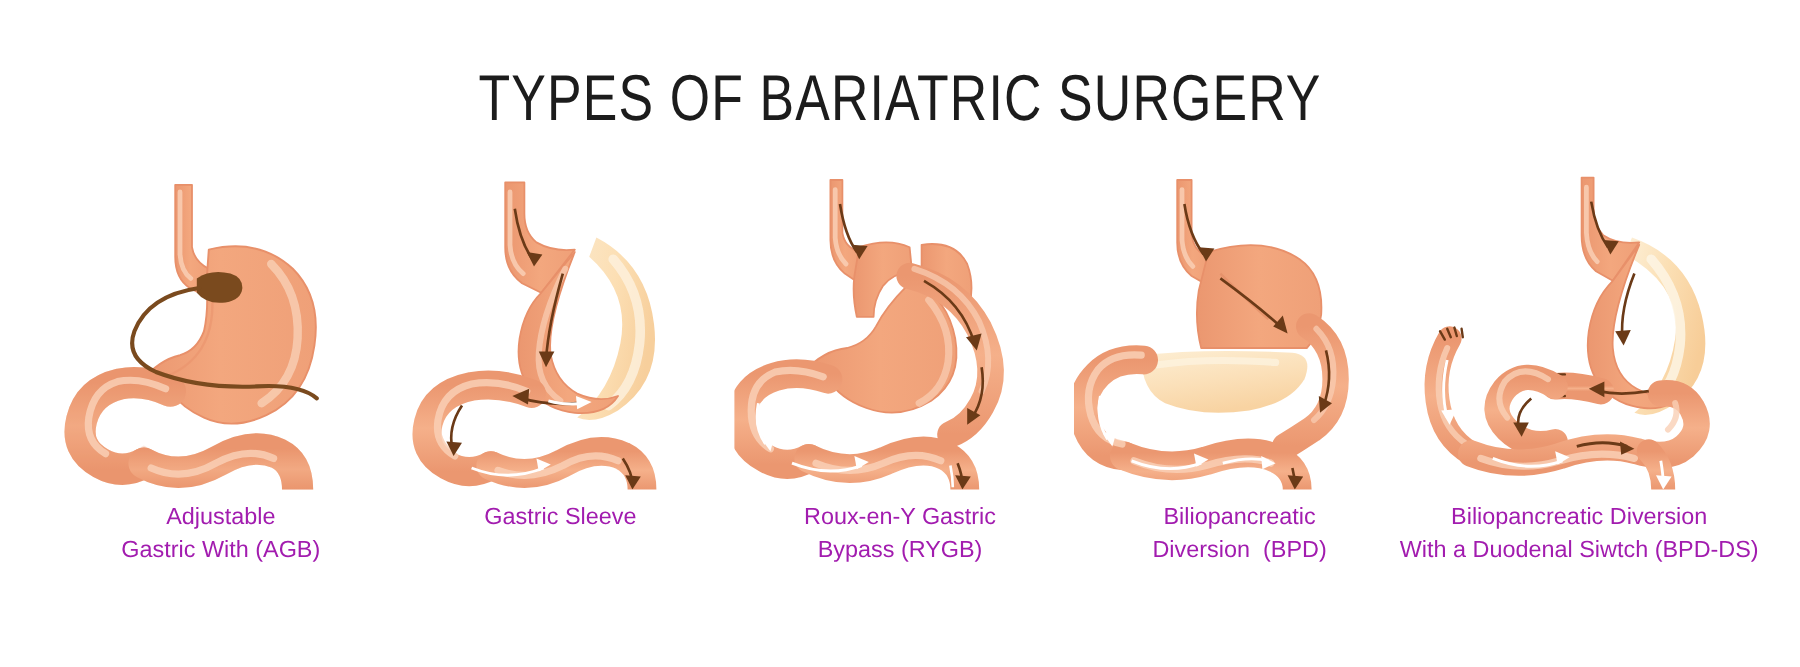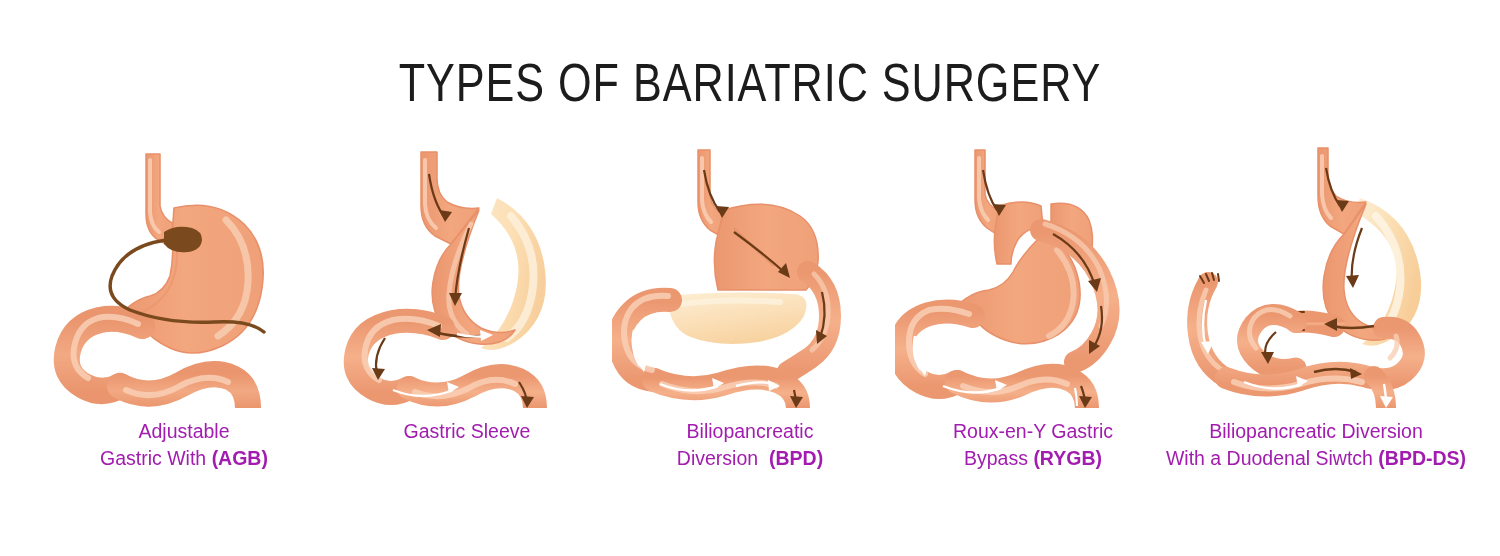--- a/index.html
+++ b/index.html
@@ -62,21 +62,21 @@
   }
   .figure svg { display: block; width: 100%; height: 100%; }
   .caption {
     margin-top: 10px;
     text-align: center;
     font-size: 19.5px;
     line-height: 27px;
     color: #a21caf;
     font-family: "Liberation Sans", sans-serif;
   }
-  .caption .abbr { font-weight: bold; }
+  .caption .abbr { font-weight: normal; }
   .caption .line { display: block; white-space: pre; }
 </style>
 </head>
 <body>
 
 <div id="infographic">
 
   <div id="page-title">TYPES OF BARIATRIC SURGERY</div>
 
   <div class="panels">
@@ -179,20 +179,78 @@
       </div>
       <div class="caption">
         <span class="line">Gastric Sleeve</span>
       </div>
     </div>
 
     <div class="panel">
       <div class="figure">
         <svg viewBox="0 0 276 268" xmlns="http://www.w3.org/2000/svg">
           <defs>
+            <linearGradient id="g3org" x1="0" y1="0" x2="1" y2="0">
+              <stop offset="0" stop-color="#eb9770"></stop>
+                <stop offset="0.5" stop-color="#f3a77e"></stop>
+                <stop offset="1" stop-color="#efa078"></stop>
+            </linearGradient>
+            <linearGradient id="g3int" x1="0" y1="0" x2="0" y2="1">
+              <stop offset="0" stop-color="#eb9770"></stop>
+                <stop offset="0.5" stop-color="#f5b08a"></stop>
+                <stop offset="1" stop-color="#eb9770"></stop>
+            </linearGradient>
+          </defs>
+          <g>
+            <path d="M80 10 L80 60 Q80 78 92 88 L104 96 L104 70 Q92 66 90 54 L90 10 Z" fill="url(#g3org)" stroke="#e8906a" stroke-width="1.5" stroke-linejoin="round"></path>
+            <path d="M104 66 Q128 58 146 66 L148 86 Q132 88 124 98 Q116 110 116 124 L102 124 Q98 106 100 90 Z" fill="url(#g3org)" stroke="#e8906a" stroke-width="1.5" stroke-linejoin="round"></path>
+            <path d="M84 18 L84 58 Q85 72 93 80" fill="none" stroke="#f9cfb5" stroke-width="4" stroke-linecap="round" opacity="0.85"></path>
+          </g>
+          <g>
+            <path d="M156 64 Q184 60 194 80 Q200 96 196 114 L176 112 Q172 92 156 84 Z" fill="url(#g3org)" stroke="#e8906a" stroke-width="1.5" stroke-linejoin="round"></path>
+            <path d="M152 96 Q178 110 184 142 Q190 176 164 194 Q138 210 110 200 Q88 192 78 176 L58 170 Q74 152 94 150 Q110 146 118 132 Q126 116 144 98 Z" fill="url(#g3org)" stroke="#e8906a" stroke-width="1.5" stroke-linejoin="round"></path>
+            <path d="M162 110 Q182 134 178 162 Q174 186 154 196" fill="none" stroke="#f9cfb5" stroke-width="6" stroke-linecap="round" opacity="0.7"></path>
+          </g>
+          <g>
+            <path d="M146 90 Q186 100 204 134 Q222 170 206 198 Q196 216 180 222" fill="none" stroke="url(#g3int)" stroke-width="22" stroke-linecap="round"></path>
+            <path d="M150 84 Q188 96 204 128 Q218 160 206 186" fill="none" stroke="#f9cfb5" stroke-width="5" stroke-linecap="round" opacity="0.7"></path>
+          </g>
+          <g>
+            <path d="M78 176 Q54 168 34 174 Q8 182 6 206 Q4 230 26 242 Q44 252 62 242" fill="none" stroke="url(#g3int)" stroke-width="24" stroke-linecap="round"></path>
+            <path d="M62 242 Q94 258 126 244 Q156 230 176 240 Q192 248 192 268" fill="none" stroke="url(#g3int)" stroke-width="24" stroke-linecap="round"></path>
+            <path d="M74 174 Q52 166 34 170 Q14 178 14 202 Q14 224 30 234" fill="none" stroke="#f9cfb5" stroke-width="6" stroke-linecap="round" opacity="0.85"></path>
+            <path d="M68 246 Q96 258 124 246 Q150 234 172 244" fill="none" stroke="#f9cfb5" stroke-width="6" stroke-linecap="round" opacity="0.85"></path>
+          </g>
+          <g>
+            <path d="M88 30 Q92 56 102 70" fill="none" stroke="#6b3a17" stroke-width="2.2"></path>
+            <path d="M104 76 L98 64 L111 65 Z" fill="#6b3a17"></path>
+            <path d="M158 94 Q190 112 200 146" fill="none" stroke="#6b3a17" stroke-width="2.2"></path>
+            <path d="M202 152 L193 141 L206 138 Z" fill="#6b3a17"></path>
+            <path d="M206 166 Q210 190 198 208" fill="none" stroke="#6b3a17" stroke-width="2.2"></path>
+            <path d="M194 214 L194 200 L205 206 Z" fill="#6b3a17"></path>
+            <path d="M20 196 Q16 216 26 230" fill="none" stroke="#ffffff" stroke-width="2.4"></path>
+            <path d="M30 236 L22 225 L34 222 Z" fill="#ffffff"></path>
+            <path d="M48 246 Q78 258 106 248" fill="none" stroke="#ffffff" stroke-width="2.4"></path>
+            <path d="M112 245 L100 240 L102 251 Z" fill="#ffffff"></path>
+            <path d="M186 246 Q190 256 190 264" fill="none" stroke="#6b3a17" stroke-width="2.2"></path>
+            <path d="M190 268 L184 256 L197 257 Z" fill="#6b3a17"></path>
+            <path d="M180 248 Q182 258 182 266" fill="none" stroke="#ffffff" stroke-width="2.2"></path>
+          </g>
+        </svg>
+      </div>
+      <div class="caption">
+        <span class="line">Roux-en-Y Gastric</span>
+        <span class="line"><span>Bypass </span><span class="abbr">(RYGB)</span></span>
+      </div>
+    </div>
+
+    <div class="panel">
+      <div class="figure">
+        <svg viewBox="0 0 276 268" xmlns="http://www.w3.org/2000/svg">
+          <defs>
             <linearGradient id="g4org" x1="0" y1="0" x2="1" y2="0">
               <stop offset="0" stop-color="#eb9770"></stop>
                 <stop offset="0.5" stop-color="#f3a77e"></stop>
                 <stop offset="1" stop-color="#efa078"></stop>
             </linearGradient>
             <linearGradient id="g4rem" x1="0" y1="0" x2="0.4" y2="1">
               <stop offset="0" stop-color="#fdeed3"></stop>
                 <stop offset="0.55" stop-color="#fbe0b9"></stop>
                 <stop offset="1" stop-color="#f8d3a2"></stop>
             </linearGradient>
@@ -236,78 +294,20 @@
             <path d="M124 246 Q146 240 162 244" fill="none" stroke="#ffffff" stroke-width="2.4"></path>
             <path d="M168 246 L156 240 L157 251 Z" fill="#ffffff"></path>
             <path d="M182 250 Q184 258 184 264" fill="none" stroke="#6b3a17" stroke-width="2.2"></path>
             <path d="M184 268 L178 256 L191 257 Z" fill="#6b3a17"></path>
           </g>
         </svg>
       </div>
       <div class="caption">
         <span class="line">Biliopancreatic</span>
         <span class="line"><span>Diversion  </span><span class="abbr">(BPD)</span></span>
-      </div>
-    </div>
-
-    <div class="panel">
-      <div class="figure">
-        <svg viewBox="0 0 276 268" xmlns="http://www.w3.org/2000/svg">
-          <defs>
-            <linearGradient id="g3org" x1="0" y1="0" x2="1" y2="0">
-              <stop offset="0" stop-color="#eb9770"></stop>
-                <stop offset="0.5" stop-color="#f3a77e"></stop>
-                <stop offset="1" stop-color="#efa078"></stop>
-            </linearGradient>
-            <linearGradient id="g3int" x1="0" y1="0" x2="0" y2="1">
-              <stop offset="0" stop-color="#eb9770"></stop>
-                <stop offset="0.5" stop-color="#f5b08a"></stop>
-                <stop offset="1" stop-color="#eb9770"></stop>
-            </linearGradient>
-          </defs>
-          <g>
-            <path d="M80 10 L80 60 Q80 78 92 88 L104 96 L104 70 Q92 66 90 54 L90 10 Z" fill="url(#g3org)" stroke="#e8906a" stroke-width="1.5" stroke-linejoin="round"></path>
-            <path d="M104 66 Q128 58 146 66 L148 86 Q132 88 124 98 Q116 110 116 124 L102 124 Q98 106 100 90 Z" fill="url(#g3org)" stroke="#e8906a" stroke-width="1.5" stroke-linejoin="round"></path>
-            <path d="M84 18 L84 58 Q85 72 93 80" fill="none" stroke="#f9cfb5" stroke-width="4" stroke-linecap="round" opacity="0.85"></path>
-          </g>
-          <g>
-            <path d="M156 64 Q184 60 194 80 Q200 96 196 114 L176 112 Q172 92 156 84 Z" fill="url(#g3org)" stroke="#e8906a" stroke-width="1.5" stroke-linejoin="round"></path>
-            <path d="M152 96 Q178 110 184 142 Q190 176 164 194 Q138 210 110 200 Q88 192 78 176 L58 170 Q74 152 94 150 Q110 146 118 132 Q126 116 144 98 Z" fill="url(#g3org)" stroke="#e8906a" stroke-width="1.5" stroke-linejoin="round"></path>
-            <path d="M162 110 Q182 134 178 162 Q174 186 154 196" fill="none" stroke="#f9cfb5" stroke-width="6" stroke-linecap="round" opacity="0.7"></path>
-          </g>
-          <g>
-            <path d="M146 90 Q186 100 204 134 Q222 170 206 198 Q196 216 180 222" fill="none" stroke="url(#g3int)" stroke-width="22" stroke-linecap="round"></path>
-            <path d="M150 84 Q188 96 204 128 Q218 160 206 186" fill="none" stroke="#f9cfb5" stroke-width="5" stroke-linecap="round" opacity="0.7"></path>
-          </g>
-          <g>
-            <path d="M78 176 Q54 168 34 174 Q8 182 6 206 Q4 230 26 242 Q44 252 62 242" fill="none" stroke="url(#g3int)" stroke-width="24" stroke-linecap="round"></path>
-            <path d="M62 242 Q94 258 126 244 Q156 230 176 240 Q192 248 192 268" fill="none" stroke="url(#g3int)" stroke-width="24" stroke-linecap="round"></path>
-            <path d="M74 174 Q52 166 34 170 Q14 178 14 202 Q14 224 30 234" fill="none" stroke="#f9cfb5" stroke-width="6" stroke-linecap="round" opacity="0.85"></path>
-            <path d="M68 246 Q96 258 124 246 Q150 234 172 244" fill="none" stroke="#f9cfb5" stroke-width="6" stroke-linecap="round" opacity="0.85"></path>
-          </g>
-          <g>
-            <path d="M88 30 Q92 56 102 70" fill="none" stroke="#6b3a17" stroke-width="2.2"></path>
-            <path d="M104 76 L98 64 L111 65 Z" fill="#6b3a17"></path>
-            <path d="M158 94 Q190 112 200 146" fill="none" stroke="#6b3a17" stroke-width="2.2"></path>
-            <path d="M202 152 L193 141 L206 138 Z" fill="#6b3a17"></path>
-            <path d="M206 166 Q210 190 198 208" fill="none" stroke="#6b3a17" stroke-width="2.2"></path>
-            <path d="M194 214 L194 200 L205 206 Z" fill="#6b3a17"></path>
-            <path d="M20 196 Q16 216 26 230" fill="none" stroke="#ffffff" stroke-width="2.4"></path>
-            <path d="M30 236 L22 225 L34 222 Z" fill="#ffffff"></path>
-            <path d="M48 246 Q78 258 106 248" fill="none" stroke="#ffffff" stroke-width="2.4"></path>
-            <path d="M112 245 L100 240 L102 251 Z" fill="#ffffff"></path>
-            <path d="M186 246 Q190 256 190 264" fill="none" stroke="#6b3a17" stroke-width="2.2"></path>
-            <path d="M190 268 L184 256 L197 257 Z" fill="#6b3a17"></path>
-            <path d="M180 248 Q182 258 182 266" fill="none" stroke="#ffffff" stroke-width="2.2"></path>
-          </g>
-        </svg>
-      </div>
-      <div class="caption">
-        <span class="line">Roux-en-Y Gastric</span>
-        <span class="line"><span>Bypass </span><span class="abbr">(RYGB)</span></span>
       </div>
     </div>
 
     <div class="panel">
       <div class="figure">
         <svg viewBox="0 0 276 268" xmlns="http://www.w3.org/2000/svg">
           <defs>
             <linearGradient id="g5org" x1="0" y1="0" x2="1" y2="0">
               <stop offset="0" stop-color="#eb9770"></stop>
                 <stop offset="0.5" stop-color="#f3a77e"></stop>

